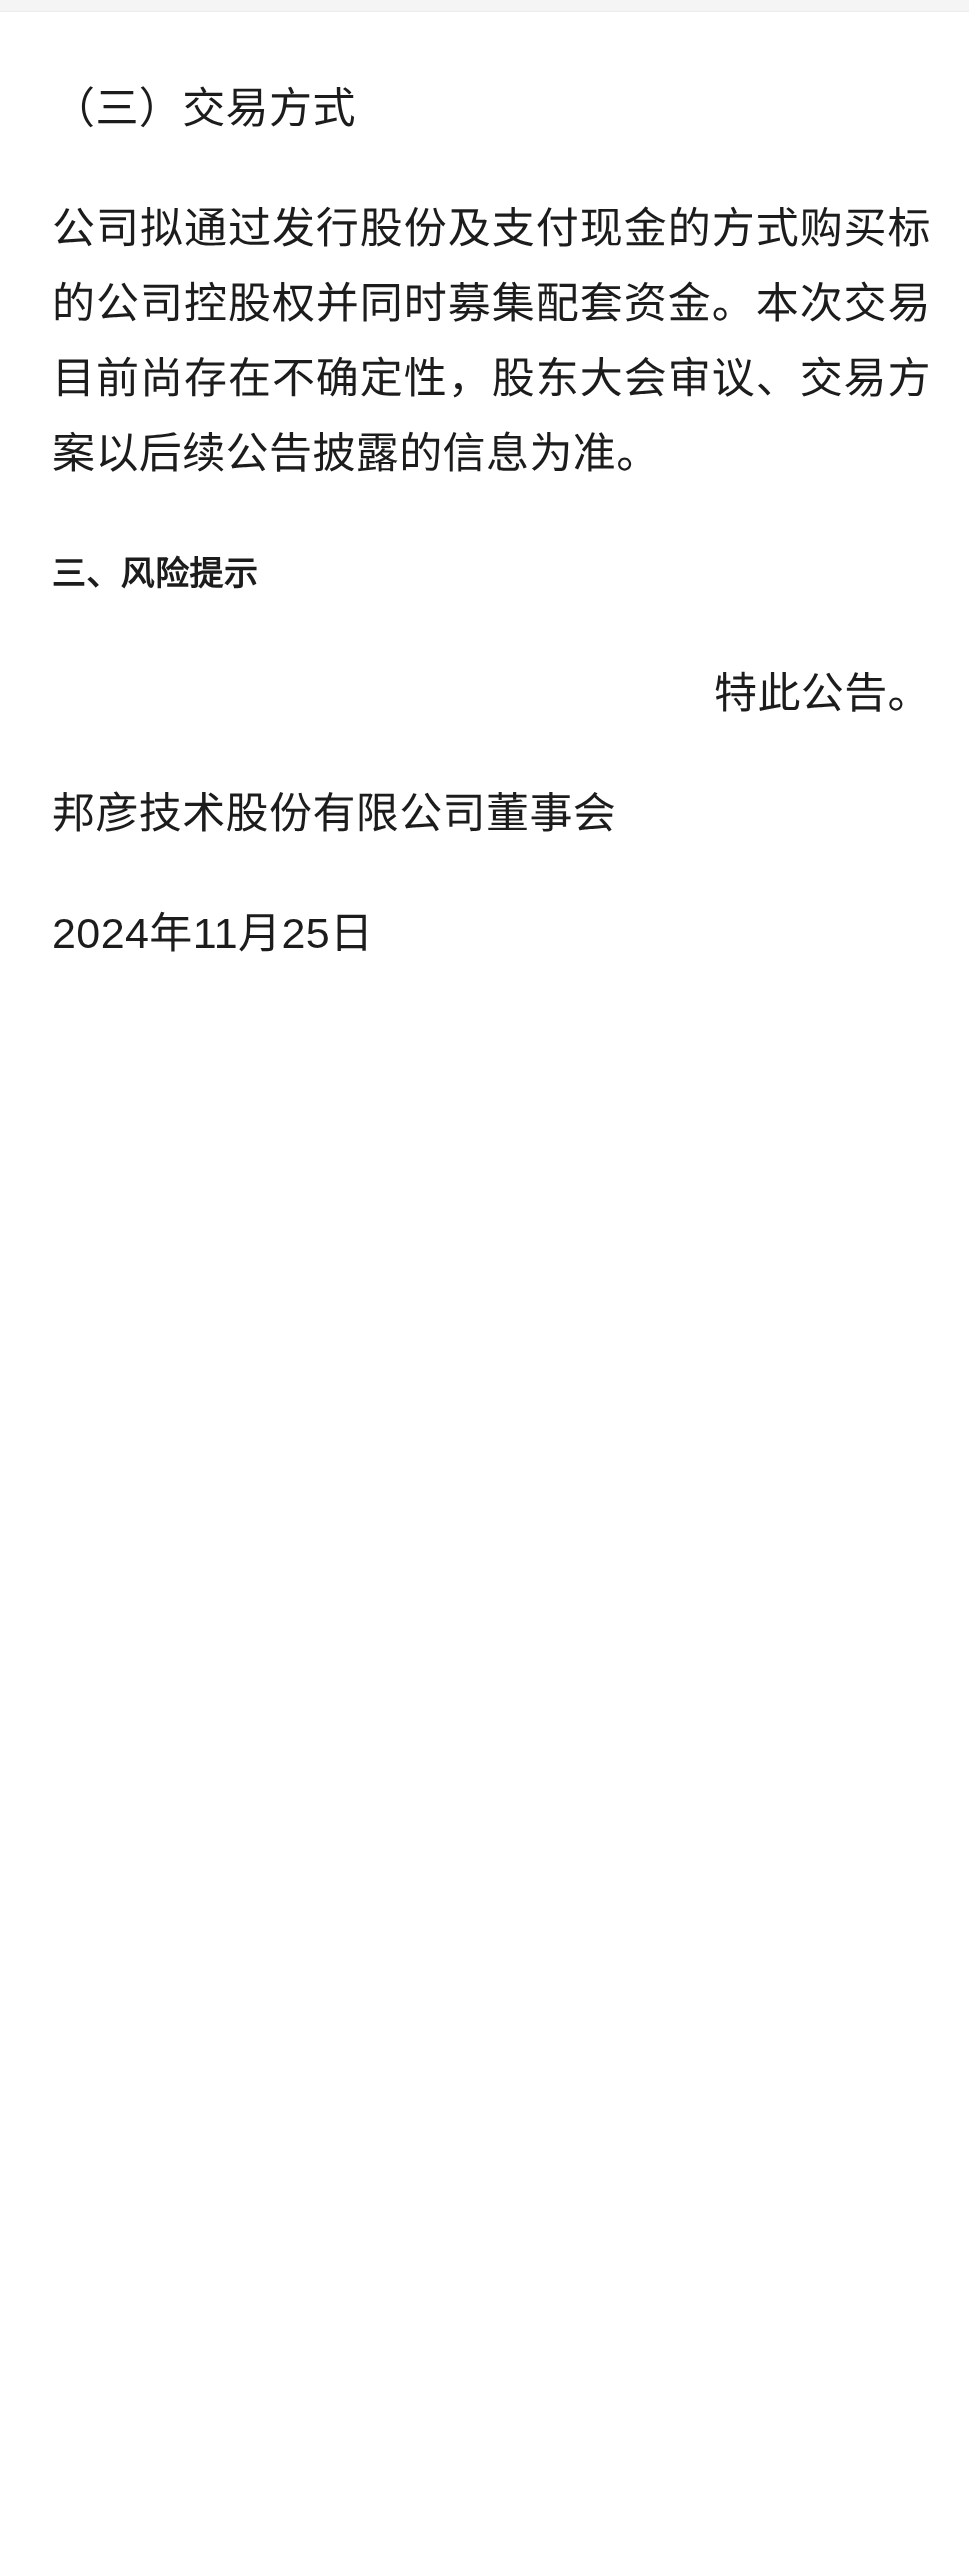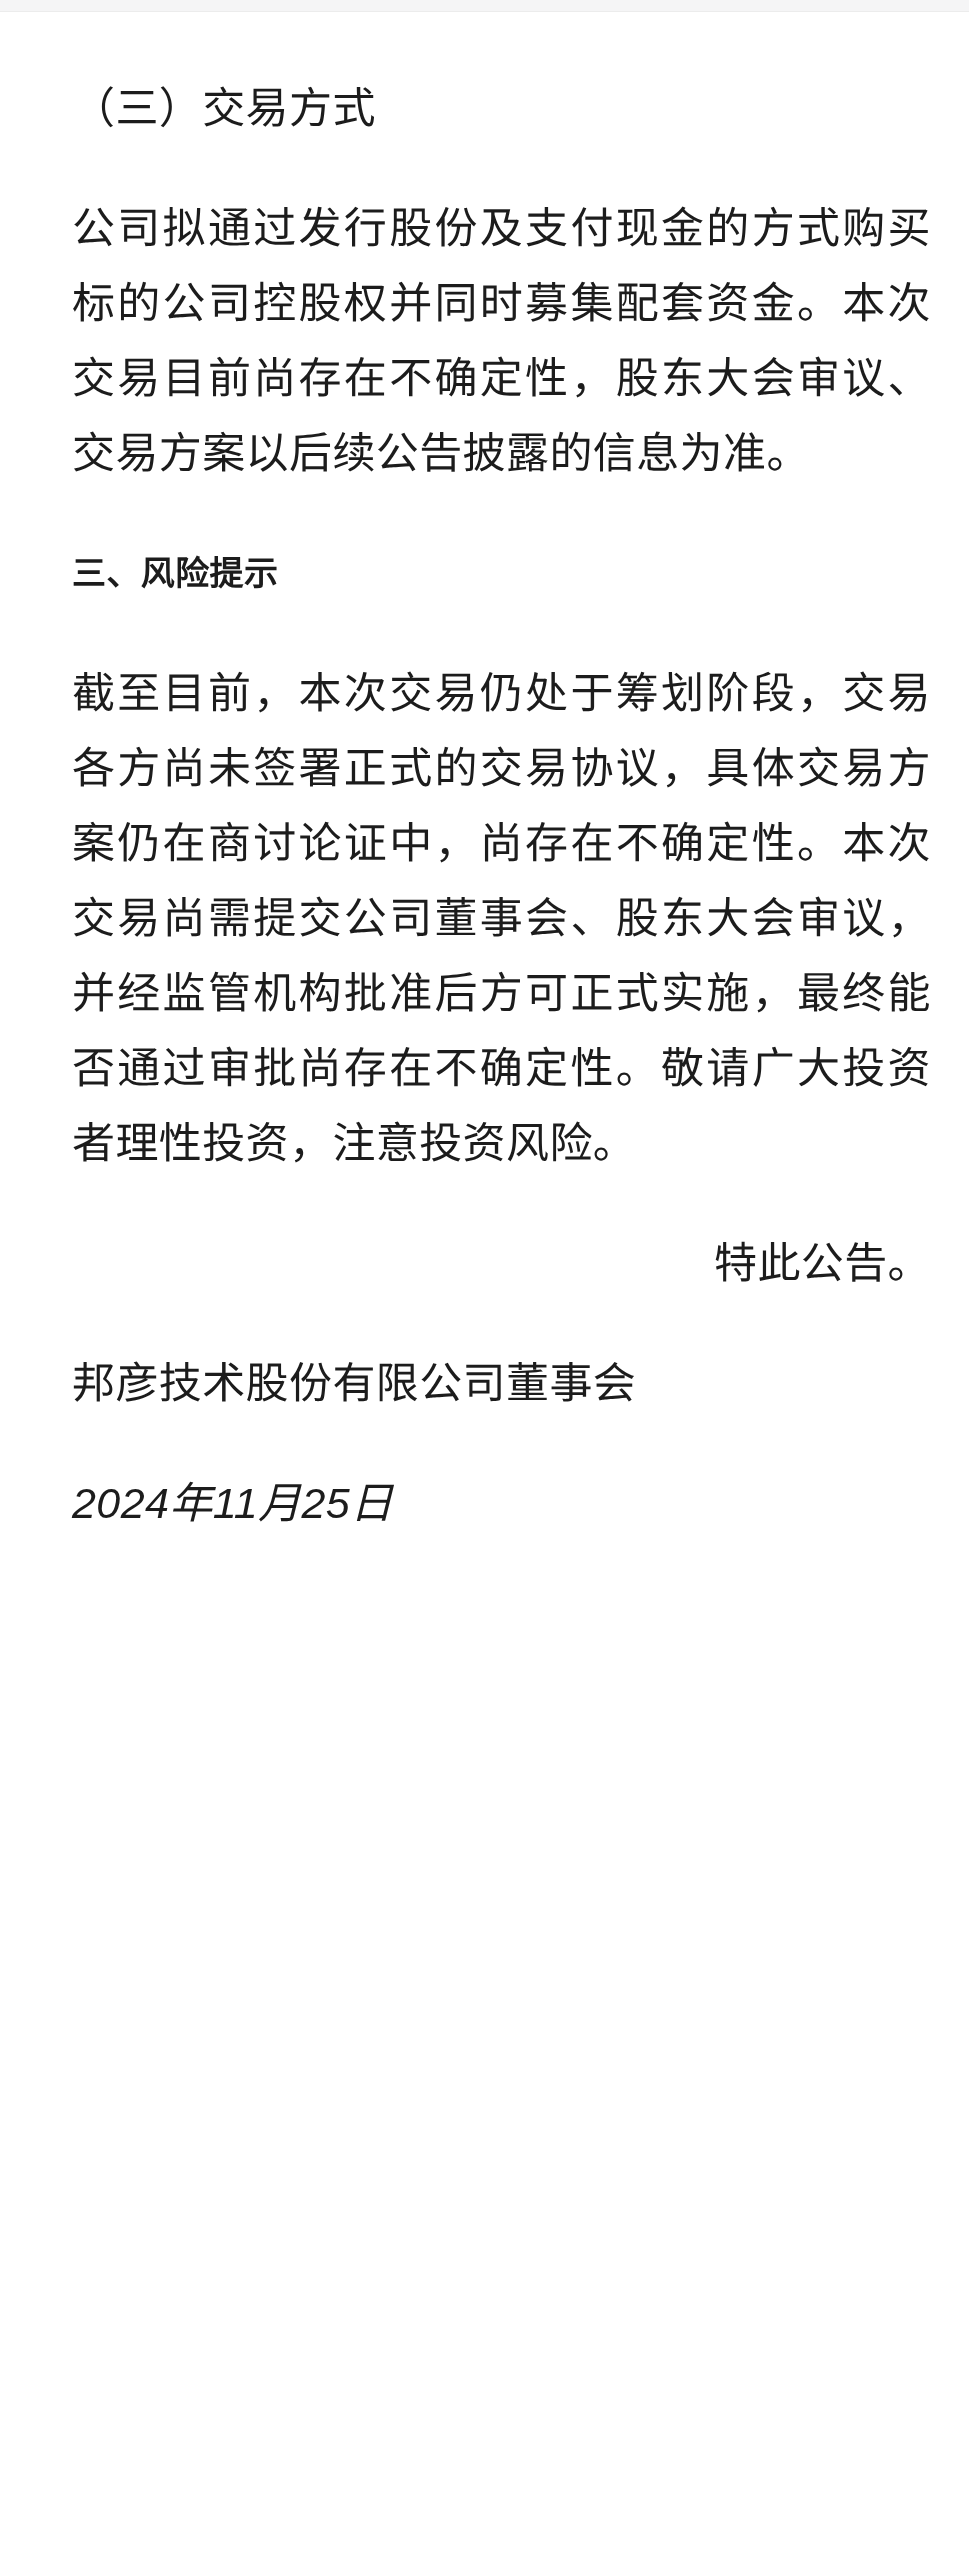--- a/index.html
+++ b/index.html
@@ -21,21 +21,20 @@
     height: 10.8px;
     background: #f5f5f6;
     border-bottom: 0.9px solid #ececec;
   }
   .content {
     padding: 14.4px 38px 0 52px;
     font-size: 43px;
     line-height: 75px;
     text-align: justify;
     letter-spacing: 0.4px;
-    margin-left: 20px;
   }
   .content > * {
     margin: 45px 0;
   }
   .sub-heading {
     font-weight: 400;
     font-size: 43px;
     text-align: left;
   }
   .risk-heading {
@@ -49,39 +48,37 @@
   .closing {
     text-align: right;
   }
   .signature-line,
   .date-line {
     text-align: left;
     padding-right: 81px;
   }
   .date-line {
     margin-top: 41px;
-    font-style: italic;
   }
 </style>
 </head>
 <body>
 
 <div class="page">
   <div class="top-strip"></div>
   <div class="content">
 
     <div class="sub-heading">（三）交易方式</div>
 
     <p class="para">公司拟通过发行股份及支付现金的方式购买标的公司控股权并同时募集配套资金。本次交易目前尚存在不确定性，股东大会审议、交易方案以后续公告披露的信息为准。</p>
 
 
 
     <div class="risk-heading">三、风险提示</div>
 
-    <p class="para">截至目前，本次交易仍处于筹划阶段，交易各方尚未签署正式的交易协议，具体交易方案仍在商讨论证中，尚存在不确定性。本次交易尚需提交公司董事会、股东大会审议，并经监管机构批准后方可正式实施，最终能否通过审批尚存在不确定性。敬请广大投资者理性投资，注意投资风险。</p>
 
     <p class="closing">特此公告。</p>
 
     <p class="signature-line">邦彦技术股份有限公司董事会</p>
 
     <p class="date-line">2024年11月25日</p>
 
   </div>
 </div>
 

